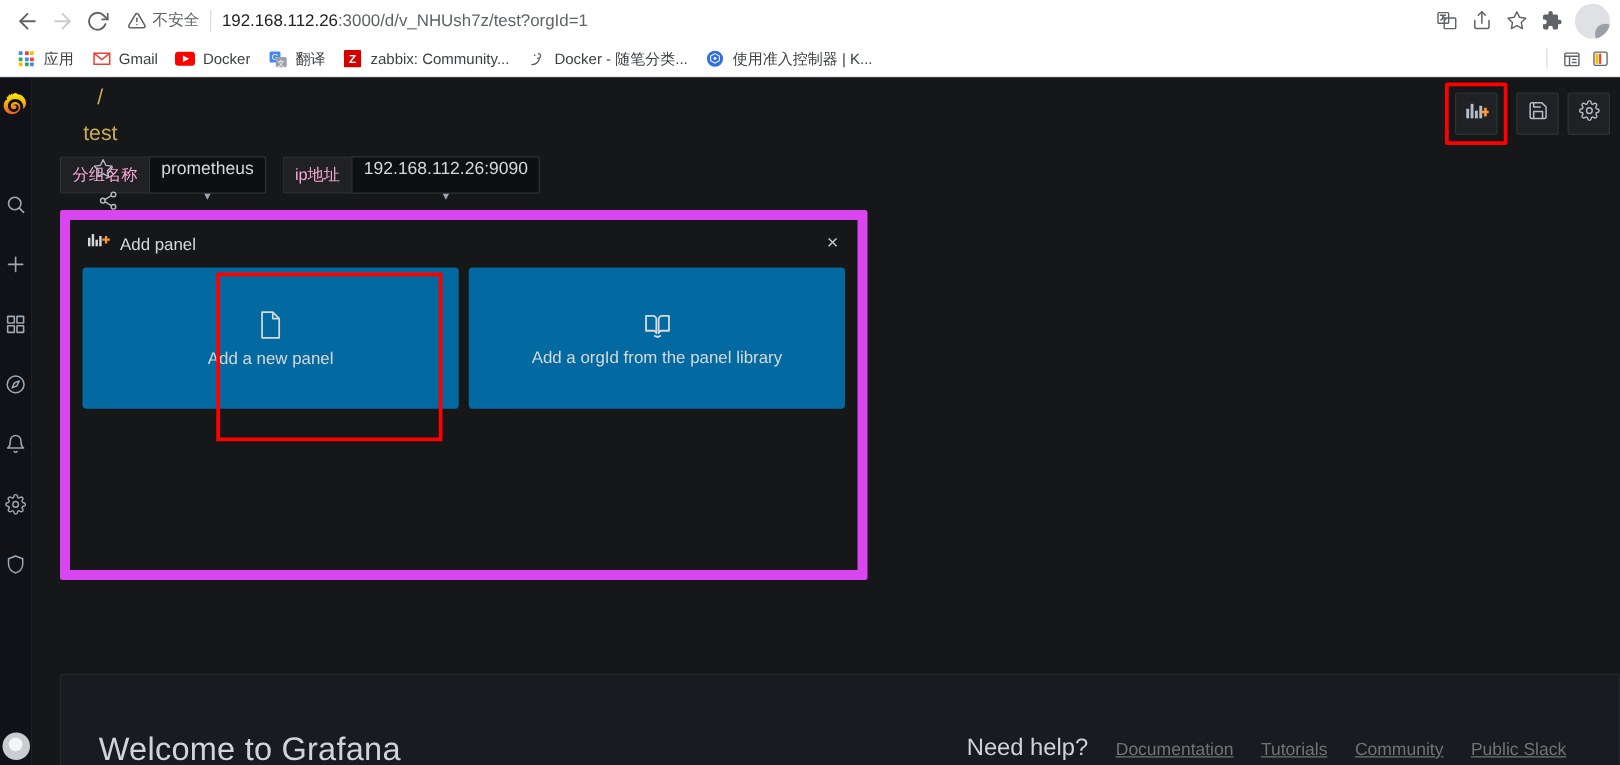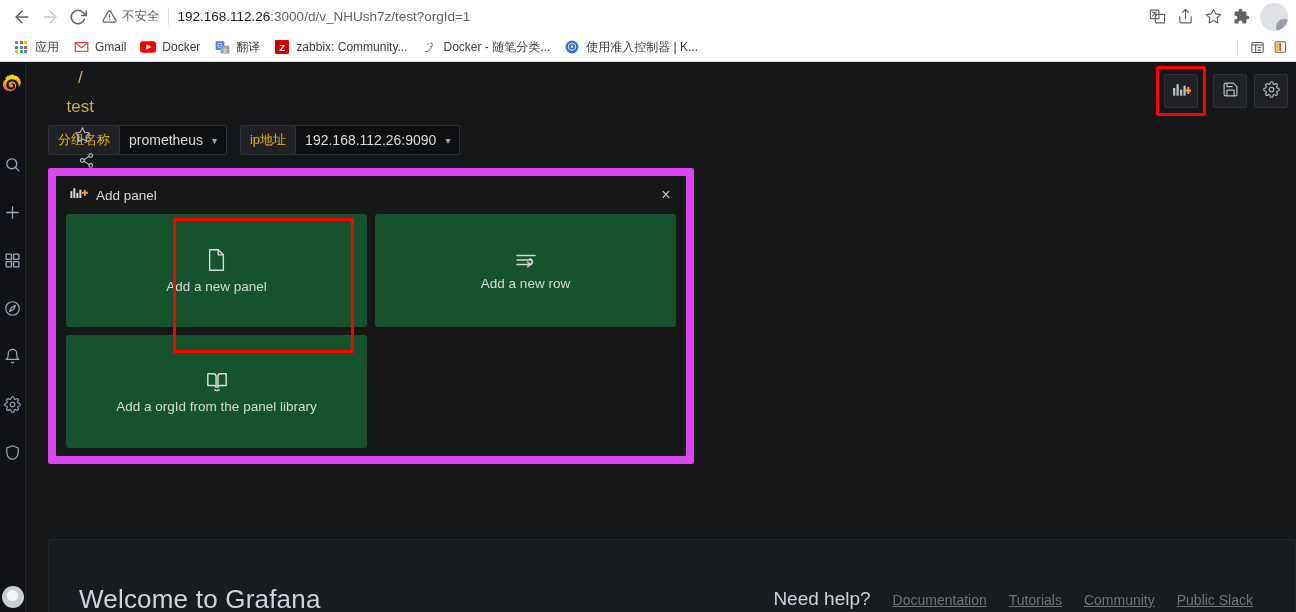--- a/index.html
+++ b/index.html
@@ -234,36 +234,37 @@
     gap: 13px;
     padding: 0 0 0 22px;
     height: 40px;
   }
   .var-group { display: flex; align-items: stretch; }
   .var-label {
     background: #1f2124;
     border: 1px solid #2c3235;
     border-right: none;
     border-radius: 2px 0 0 2px;
-    color: #eab308;
+    color: #f9a8d4;
     font-size: 13px;
     padding: 0 9px;
     display: flex; align-items: center;
     height: 30px;
   }
   .var-value {
     background: #0e0f11;
     border: 1px solid #2c3235;
     border-radius: 0 2px 2px 0;
     color: #d8d9da;
     font-size: 14px;
     padding: 0 9px;
     display: flex; align-items: center;
     gap: 9px;
     height: 30px;
+    flex-direction: column;
   }
   .var-caret { color: #9fa7b3; font-size: 10px; }
 
   
   .addpanel-wrap {
     margin: 8px 0 0 22px;
     width: 646px;
     height: 296px;
     border: 8px solid #d946ef;
     background: #161719;
@@ -294,21 +295,21 @@
   }
   .addpanel-grid {
     position: absolute;
     top: 38px; left: 10px; right: 10px; bottom: 8px;
     display: grid;
     grid-template-columns: 1fr 1fr;
     grid-template-rows: 1fr 1fr;
     gap: 8px;
   }
   .ap-card {
-    background: #14532d;
+    background: #0369a1;
     border-radius: 3px;
     display: flex;
     flex-direction: column;
     align-items: center;
     justify-content: center;
     gap: 7px;
     color: #d8d9da;
     font-size: 13.5px;
     position: relative;
   }
@@ -713,31 +714,20 @@
           <span class="ap-icon">
             <svg width="21" height="24" viewBox="0 0 24 28" fill="none" stroke="currentColor" stroke-width="1.6" stroke-linejoin="round">
                 <path d="M4 2h10l6 6v18H4z"></path>
                 <polyline points="14 2 14 8 20 8"></polyline>
               </svg>
           </span>
           <span>Add a new panel</span>
           <div class="ap-highlight"></div>
         </div>
 
-        <div class="ap-card">
-          <span class="ap-icon">
-            <svg width="22" height="18" viewBox="0 0 24 20" fill="none" stroke="currentColor" stroke-width="1.8" stroke-linecap="round" stroke-linejoin="round">
-                <line x1="2" y1="5" x2="22" y2="5"></line>
-                <line x1="2" y1="10" x2="18" y2="10"></line>
-                <path d="M2 15h14a3 3 0 0 0 0-6"></path>
-                <polyline points="14 12.5 17 15 14 17.5"></polyline>
-              </svg>
-          </span>
-          <span>Add a new row</span>
-        </div>
 
         <div class="ap-card">
           <span class="ap-icon">
             <svg width="22" height="22" viewBox="0 0 24 24" fill="none" stroke="currentColor" stroke-width="1.6" stroke-linejoin="round">
                 <path d="M2 4h6a3 3 0 0 1 3 3v12a2.5 2.5 0 0 0-2.5-2H2z"></path>
                 <path d="M22 4h-6a3 3 0 0 0-3 3v12a2.5 2.5 0 0 1 2.5-2H22z"></path>
                 <path d="M9 21.5c1 0 2 .6 3 1 1-.4 2-1 3-1"></path>
               </svg>
           </span>
           <span>Add a orgId from the panel library</span>

